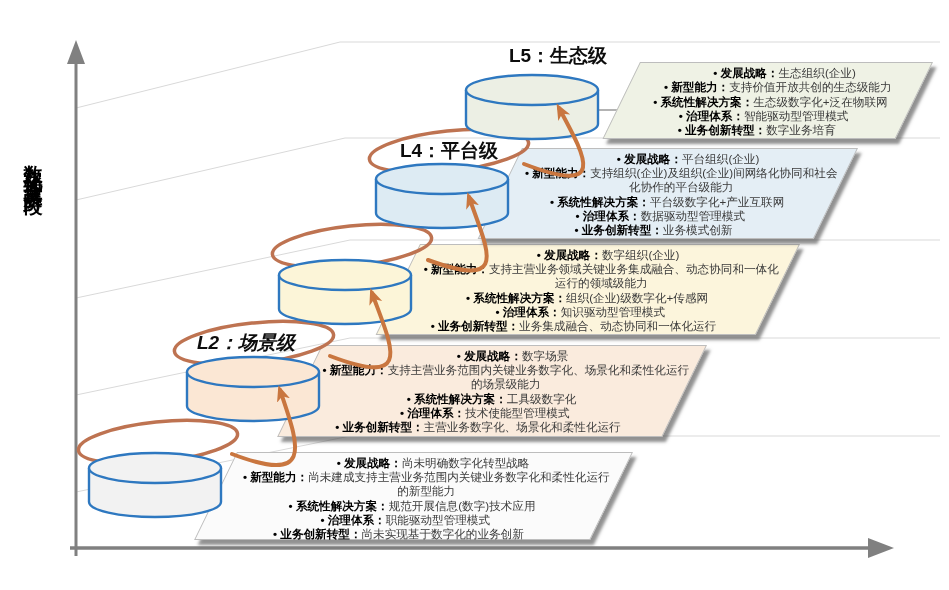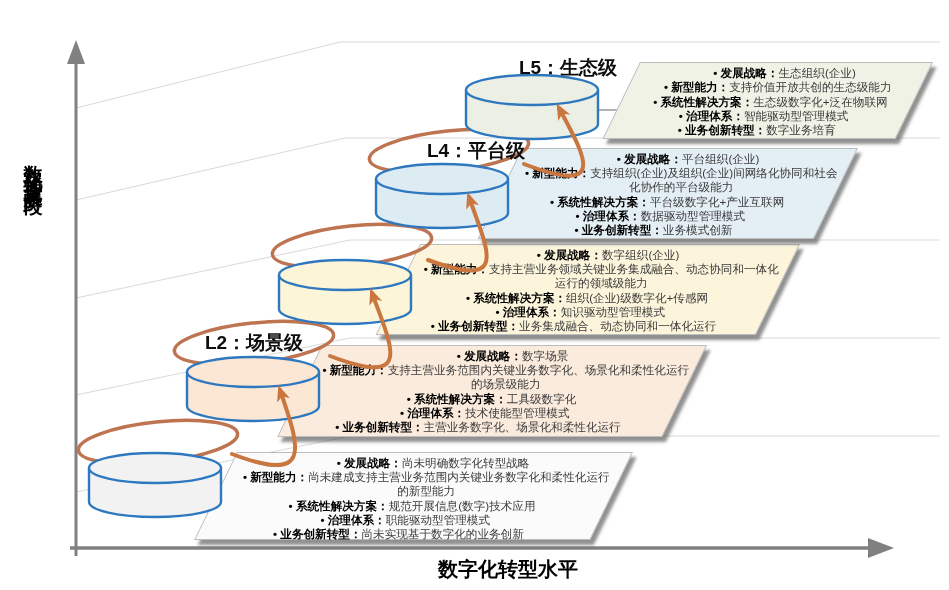--- a/index.html
+++ b/index.html
@@ -128,20 +128,19 @@
     </g>
 
     <g fill="none" stroke-width="4" stroke-linecap="round">
       <path marker-end="url(#ah)" d="M232 454 C316 486, 298 444, 280 390" stroke="#C9763F"></path>
       <path marker-end="url(#ah)" d="M330 356 C414 388, 392 348, 372 293" stroke="#C9763F"></path>
       <path marker-end="url(#ah)" d="M428 260 C510 290, 488 252, 469 197" stroke="#C9763F"></path>
       <path marker-end="url(#ah)" d="M524 164 C608 196, 586 158, 559 108" stroke="#C9763F"></path>
     </g>
   </svg>
 
-  <div class="lvl-label" style="left:254px;top:343px;">L2：场景级</div>
-  <div class="lvl-label" style="left:449px;top:151px;margin-left:27px;">L4：平台级</div>
-  <div class="lvl-label" style="left:558px;top:68px;margin-left:10px;">L5：生态级</div>
+  <div class="lvl-label" style="left:246px;top:343px;font-style:italic;">L2：场景级</div>
+  <div class="lvl-label" style="left:449px;top:151px;">L4：平台级</div>
+  <div class="lvl-label" style="left:558px;top:56px;">L5：生态级</div>
 
   <div class="axis-label-y">数字化转型发展阶段</div>
-  <div class="axis-label-x">数字化转型水平</div>
 
 </div>
 
 </body></html>

